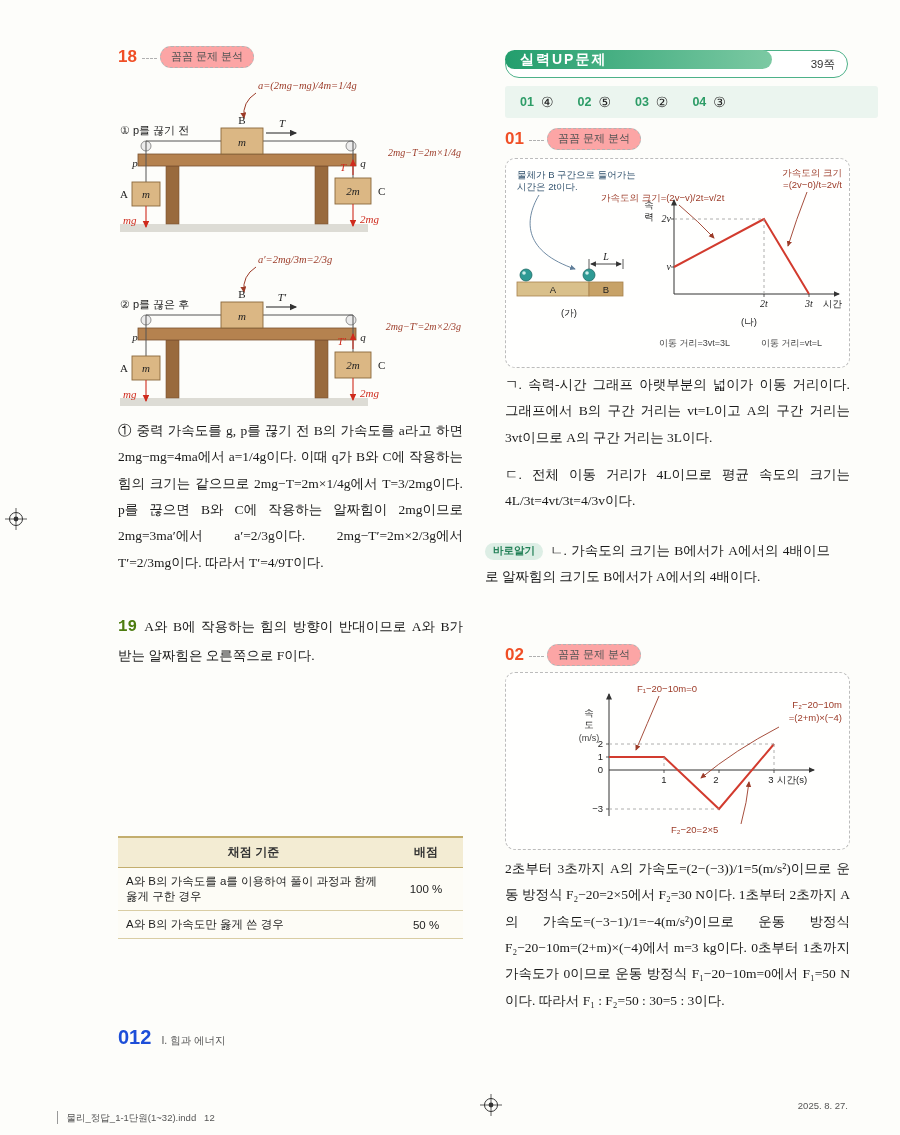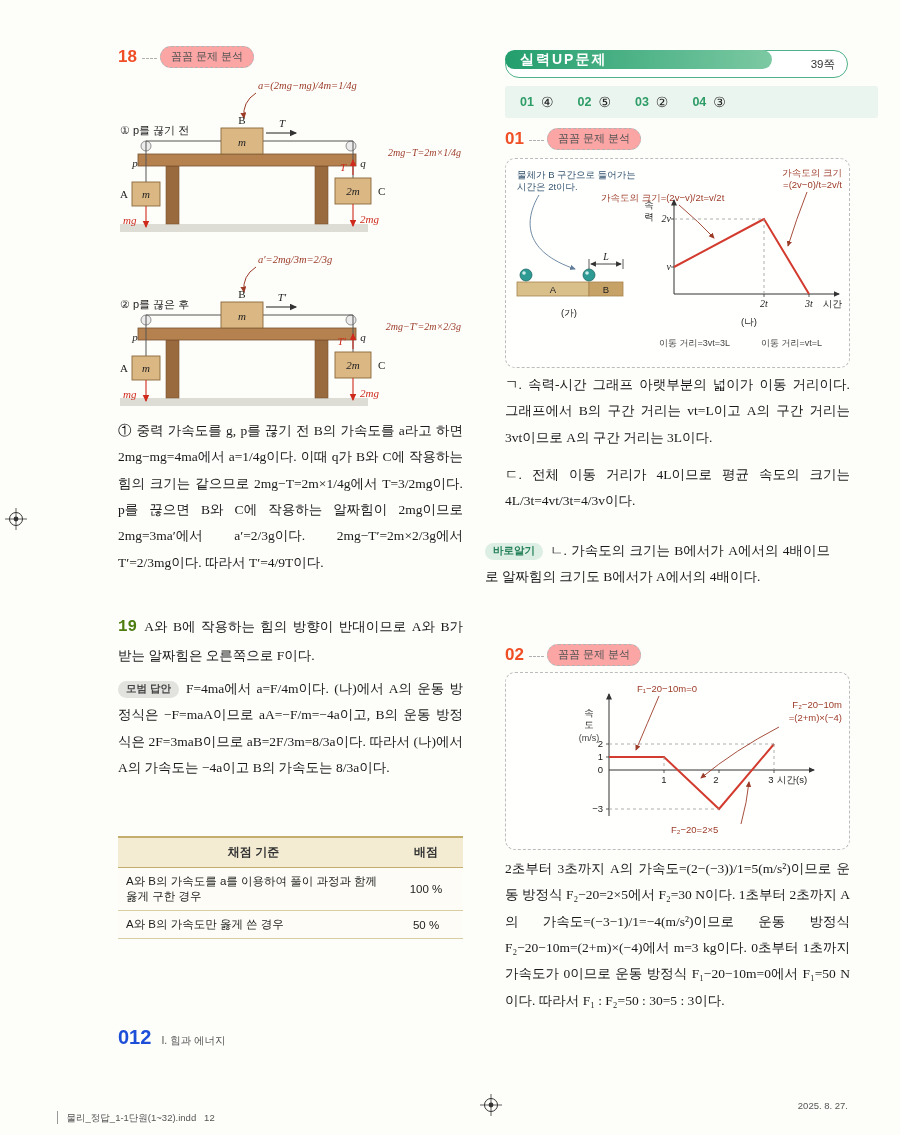--- a/index.html
+++ b/index.html
@@ -176,23 +176,20 @@
     </g>
     <text x="343" y="82" text-anchor="end" class="s-eq2">2mg−T′=2m×2/3g</text>
   </svg>
 
   <div class="abs btxt" style="left:118px;top:418px;width:345px">① 중력 가속도를 g, p를 끊기 전 B의 가속도를 a라고 하면 2mg−mg=4ma에서 a=1/4g이다. 이때 q가 B와 C에 작용하는 힘의 크기는 같으므로 2mg−T=2m×1/4g에서 T=3/2mg이다. p를 끊으면 B와 C에 작용하는 알짜힘이 2mg이므로 2mg=3ma′에서 a′=2/3g이다. 2mg−T′=2m×2/3g에서 T′=2/3mg이다. 따라서 T′=4/9T이다.</div>
 
   <div class="abs btxt" style="left:118px;top:612px;width:345px">
     <span class="pnum-inline">19</span><span>A와 B에 작용하는 힘의 방향이 반대이므로 A와 B가 받는 알짜힘은 오른쪽으로 F이다.</span>
   </div>
 
-  <div class="abs btxt" style="left:118px;top:676px;width:345px">
-    <span class="pill gray">모범 답안</span><span>F=4ma에서 a=F/4m이다. (나)에서 A의 운동 방정식은 −F=maA이므로 aA=−F/m=−4a이고, B의 운동 방정식은 2F=3maB이므로 aB=2F/3m=8/3a이다. 따라서 (나)에서 A의 가속도는 −4a이고 B의 가속도는 8/3a이다.</span>
-  </div>
 
   <table class="abs grade" style="left:118px;top:836px">
     <tbody>
         <tr>
       <th>채점 기준</th>
       <th class="score">배점</th>
     </tr>
     <tr>
       <td>A와 B의 가속도를 a를 이용하여 풀이 과정과 함께 옳게 구한 경우</td>
       <td class="score">100 %</td>

